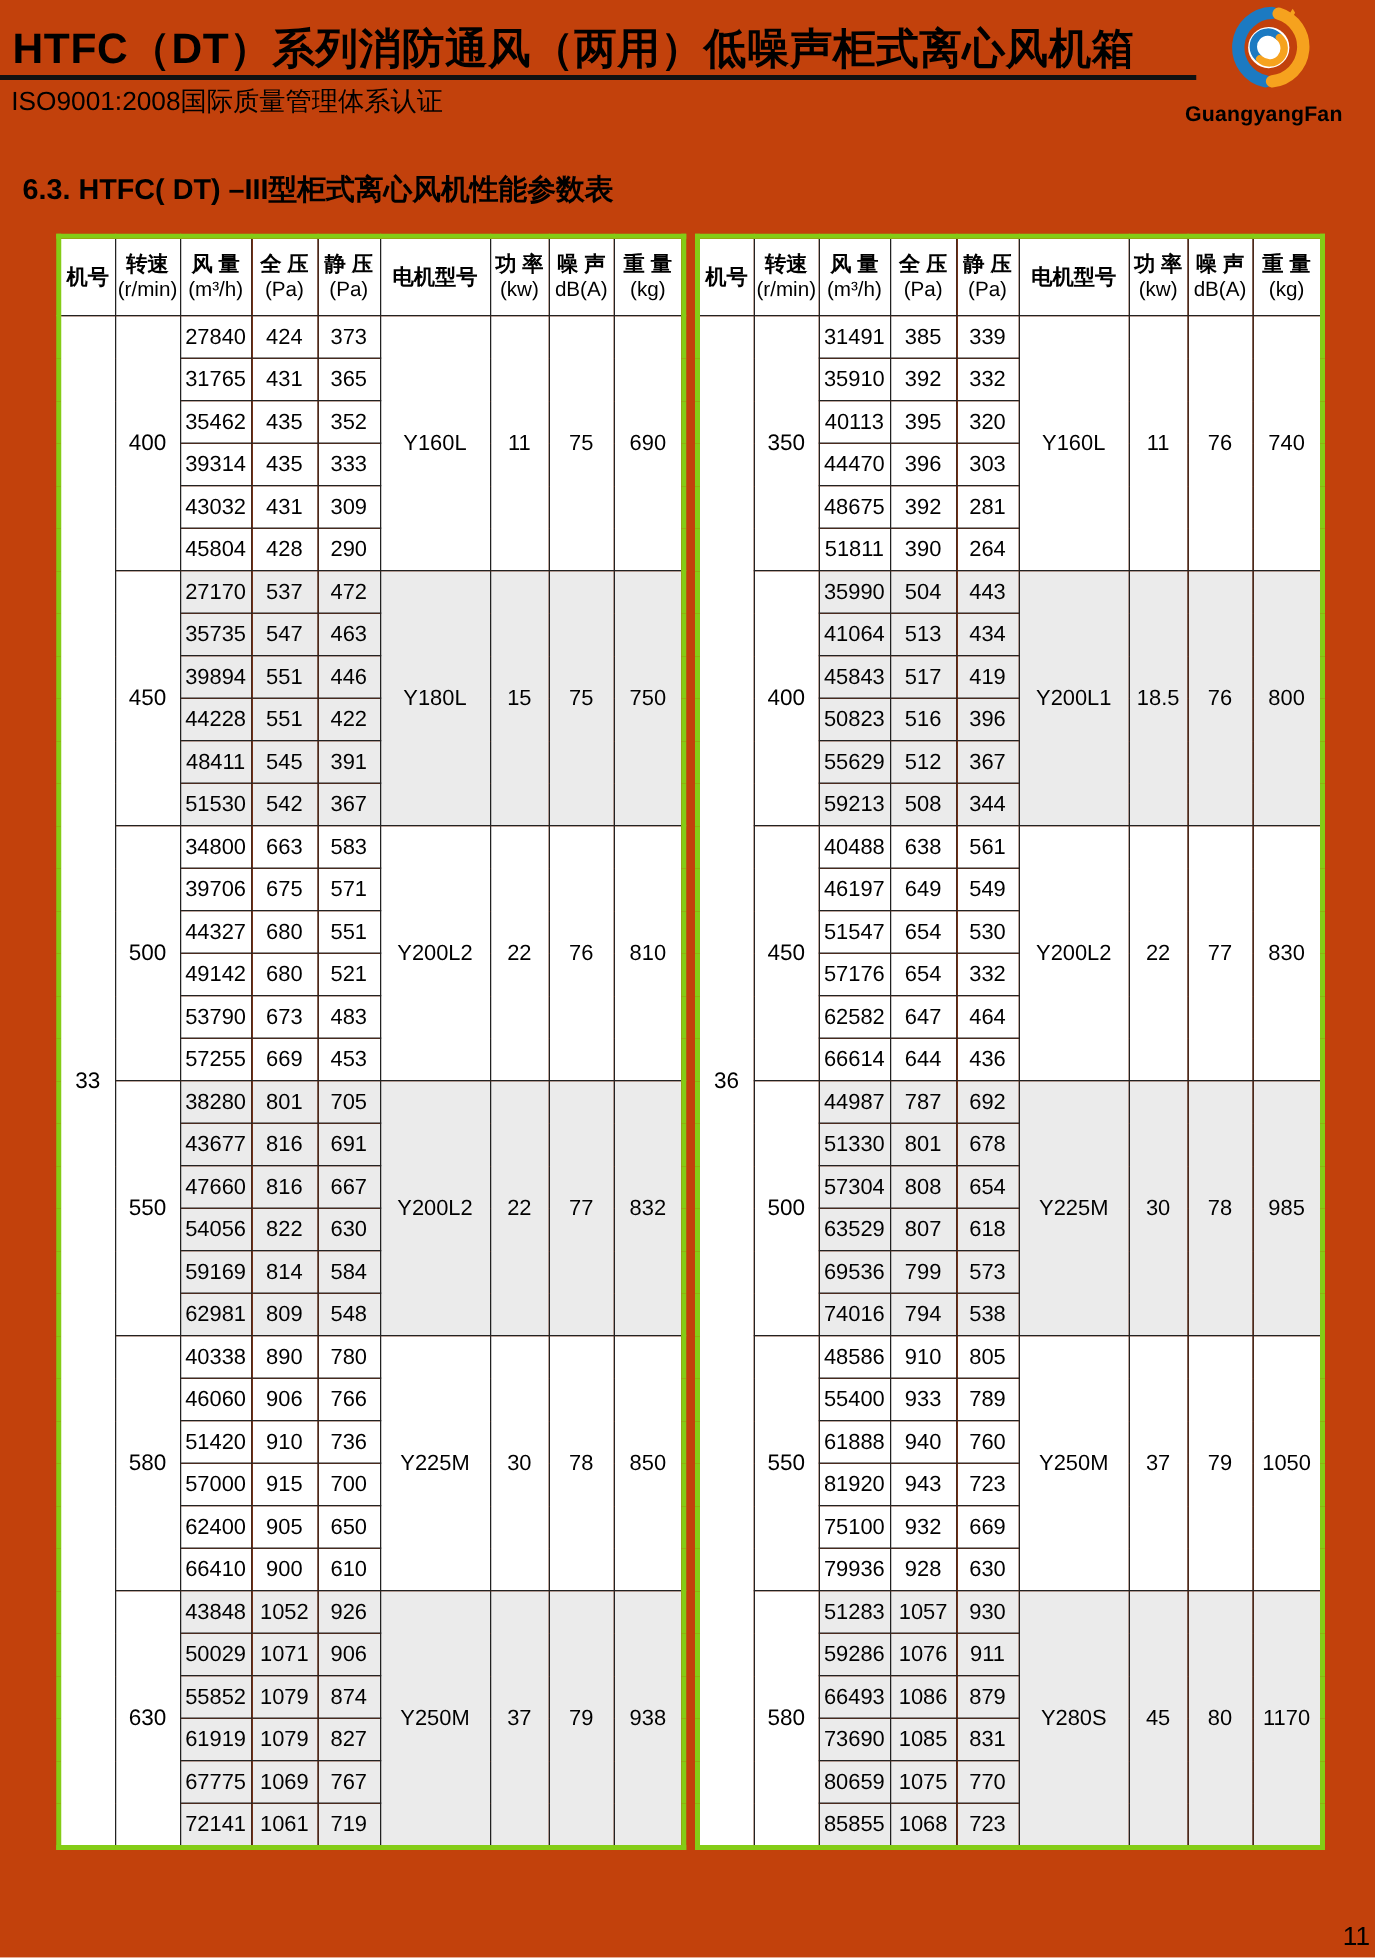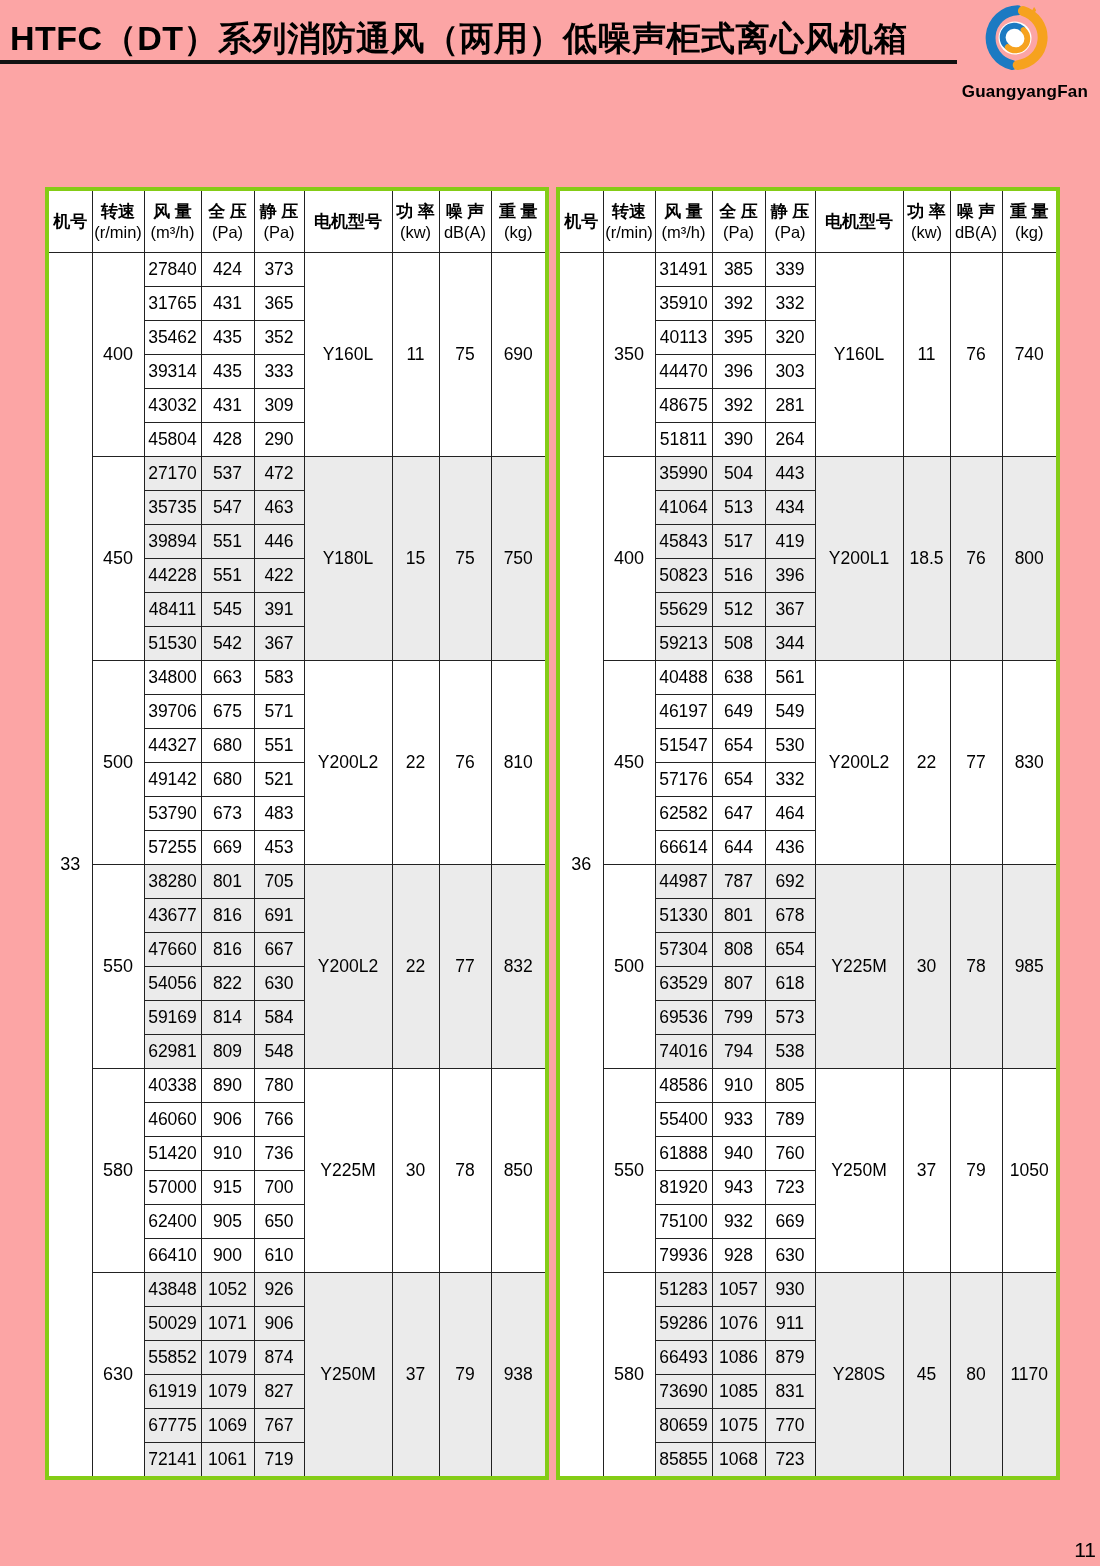--- a/index.html
+++ b/index.html
@@ -1,25 +1,25 @@
 <!DOCTYPE html>
 <html><head>
 <meta charset="utf-8">
 <style>
   html,body{margin:0;padding:0;background:#fff;}
-  .page{position:relative;width:1100px;height:1566px;background:#fca5a5;overflow:hidden;
+  .page{position:relative;width:1100px;height:1566px;background:#c2410c;overflow:hidden;
         font-family:"Liberation Sans","DejaVu Sans",sans-serif;color:#000;}
 
   .main-title{position:absolute;left:10px;top:16px;font-size:34px;font-weight:bold;
               letter-spacing:0.5px;white-space:nowrap;}
   .title-rule{position:absolute;left:0;top:60px;width:957px;height:4px;background:#111;}
   .subtitle{position:absolute;left:9px;top:67px;font-size:21px;}
 
   .logo{position:absolute;left:982px;top:5px;width:66px;height:66px;}
-  .logo-text{position:absolute;left:948px;top:82px;width:140px;text-align:right;
+  .logo-text{position:absolute;left:948px;top:82px;width:140px;text-align:left;
              font-size:17px;font-weight:bold;letter-spacing:0.2px;}
 
   .section-title{position:absolute;left:18px;top:136px;font-size:23px;font-weight:bold;}
 
   .ftable{position:absolute;top:187px;border-collapse:collapse;table-layout:fixed;
           font-size:17.5px;}
   .ftable.left{left:45px;}
   .ftable.right{left:556px;}
   .ftable th,.ftable td{border:1px solid #222;text-align:center;vertical-align:middle;
           padding:0;overflow:hidden;}
@@ -32,31 +32,33 @@
 
   .page-number{position:absolute;right:4px;top:1538px;font-size:21px;}
 </style>
 </head>
 <body>
 
 <div class="page">
 
   <div class="main-title">HTFC（DT）系列消防通风（两用）低噪声柜式离心风机箱</div>
   <div class="title-rule"></div>
+  <div class="subtitle">ISO9001:2008国际质量管理体系认证</div>
 
   <svg class="logo" viewBox="0 0 100 100" aria-hidden="true">
     <path d="M54,8 A42,42 0 0 0 46,91" fill="none" stroke="#1c7ac2" stroke-width="15" stroke-linecap="round"></path>
     <path d="M54,91 A42,42 0 0 0 62,9" fill="none" stroke="#f6a21e" stroke-width="15" stroke-linecap="round"></path>
     <circle cx="50" cy="50" r="25" fill="#fff"></circle>
     <path d="M61,36 a15,15 0 1 0 -24,26" fill="none" stroke="#1c7ac2" stroke-width="9" stroke-linecap="round"></path>
     <path d="M39,64 a15,15 0 1 0 24,-26" fill="none" stroke="#f6a21e" stroke-width="9" stroke-linecap="round"></path>
     <path d="M79,3 l3,5 -3,5 -3,-5 z" fill="#f6a21e"></path>
   </svg>
   <div class="logo-text">GuangyangFan</div>
 
+  <div class="section-title">6.3. HTFC( DT) –III型柜式离心风机性能参数表</div>
 
   <table class="ftable left">
     <colgroup>
       <col style="width:45px">
         <col style="width:52px">
         <col style="width:57px">
       <col style="width:53px">
         <col style="width:50px">
         <col style="width:88px">
       <col style="width:47px">

